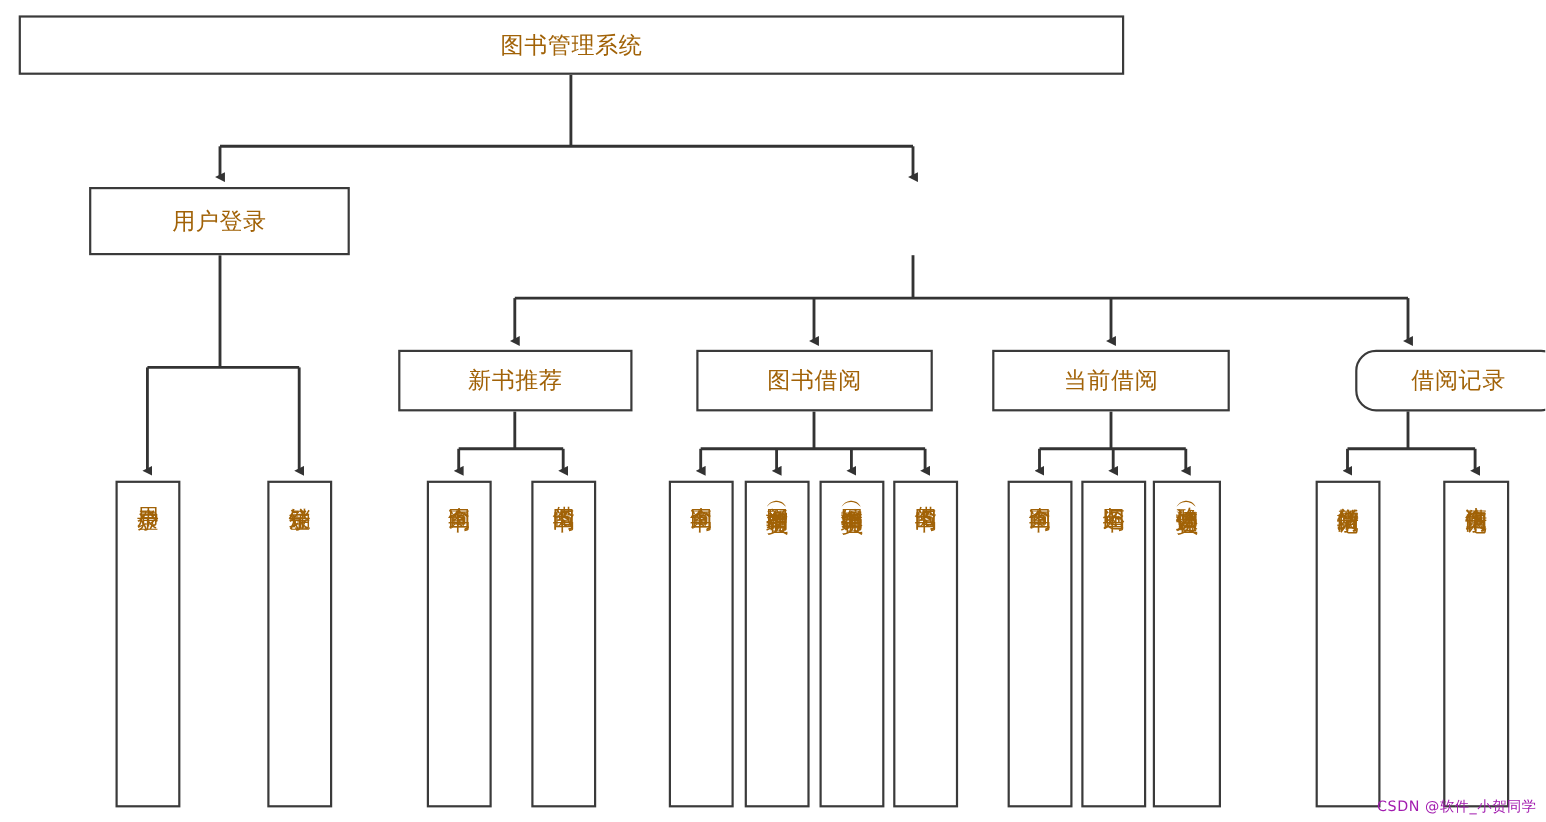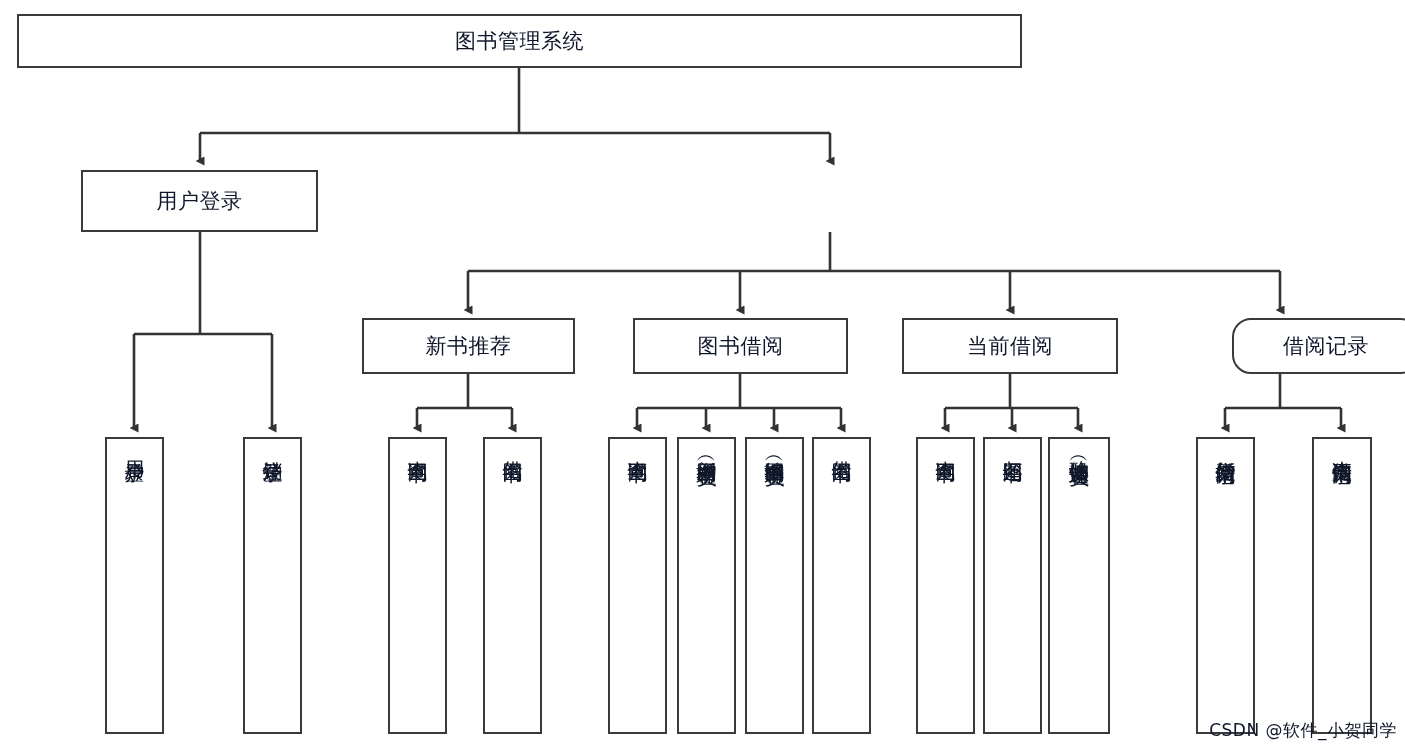--- a/index.html
+++ b/index.html
@@ -36,21 +36,21 @@
     color: #1a1a1a;
   }
   .node.root-node {
     border-width: 2px;
   }
   .node-label {
     font-size: 21px;
     line-height: 1.15;
     letter-spacing: 0.5px;
     white-space: nowrap;
-    color: #0f172a;
+    color: #a16207;
   }
   .node.leaf {
     align-items: flex-start;
     justify-content: center;
     padding-top: 6px;
   }
   .node.leaf .node-label {
     writing-mode: vertical-rl;
     text-orientation: upright;
     font-size: 20px;
@@ -59,22 +59,22 @@
     white-space: normal;
     max-height: 280px;
   }
   .node.leaf.tall-label .node-label {
     max-height: 290px;
   }
   #watermark {
     position: absolute;
     right: 8px;
     bottom: 5px;
-    font-size: 17px;
-    color: #0f172a;
+    font-size: 13px;
+    color: #a21caf;
     letter-spacing: 0.5px;
     white-space: nowrap;
     pointer-events: none;
   }
 </style>
 </head>
 <body>
 
 <div id="diagram-root">
 

